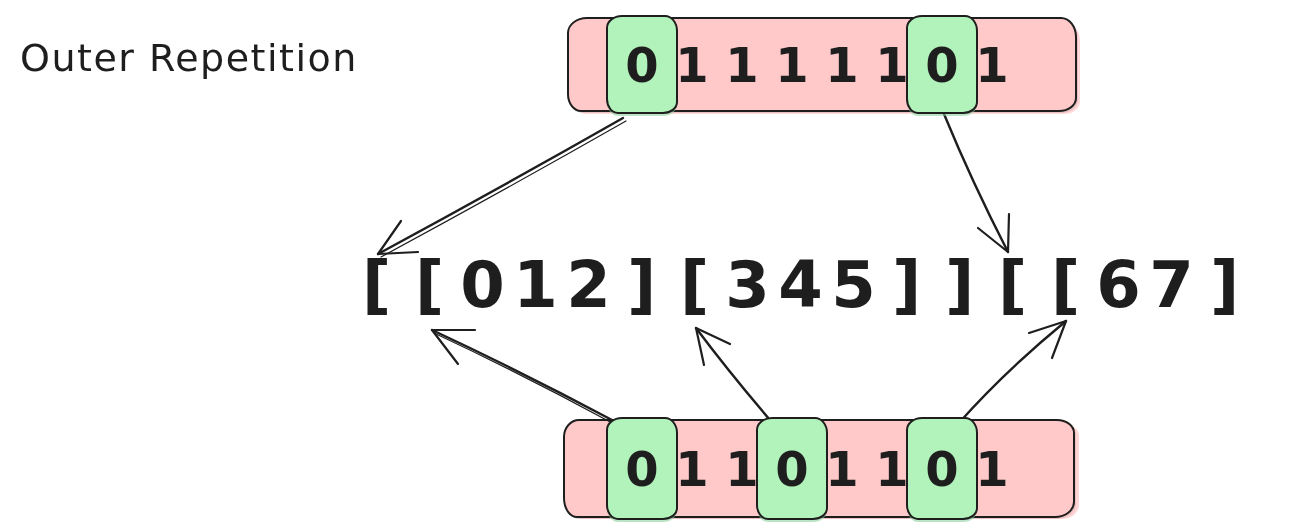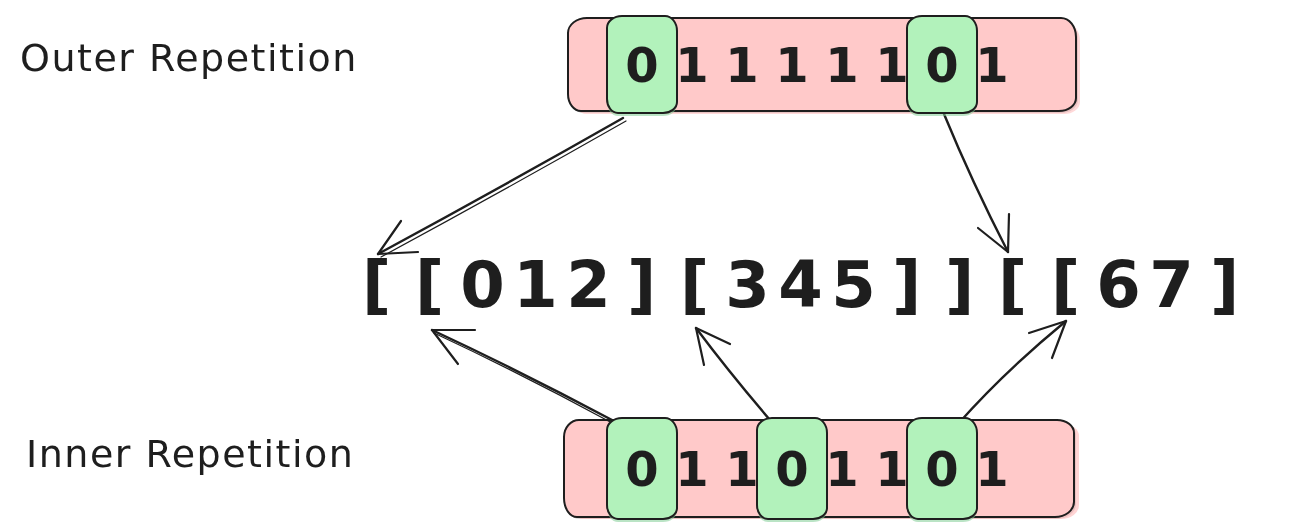--- a/index.html
+++ b/index.html
@@ -134,21 +134,20 @@
         <span>1</span>
       </div>
       <div class="bit hl">
         <span>0</span>
       </div>
       <div class="bit">
         <span>1</span>
       </div>
     </div>
 
-  <div class="label" id="inner-label">Inner Repetition</div>
 
   <svg id="arrows" viewBox="0 0 1307 530">
       <g>
         <path d="M623,118 Q500,188 378,254" stroke-width="2.4"></path>
         <path d="M626,121 Q503,191 381,257" stroke-width="1.2"></path>
         <path d="M378,254 L418,252" stroke-width="2.2"></path>
         <path d="M378,254 L401,221" stroke-width="2.2"></path>
       </g>
       <g>
         <path d="M944,114 Q972,182 1008,252" stroke-width="2.4"></path>

